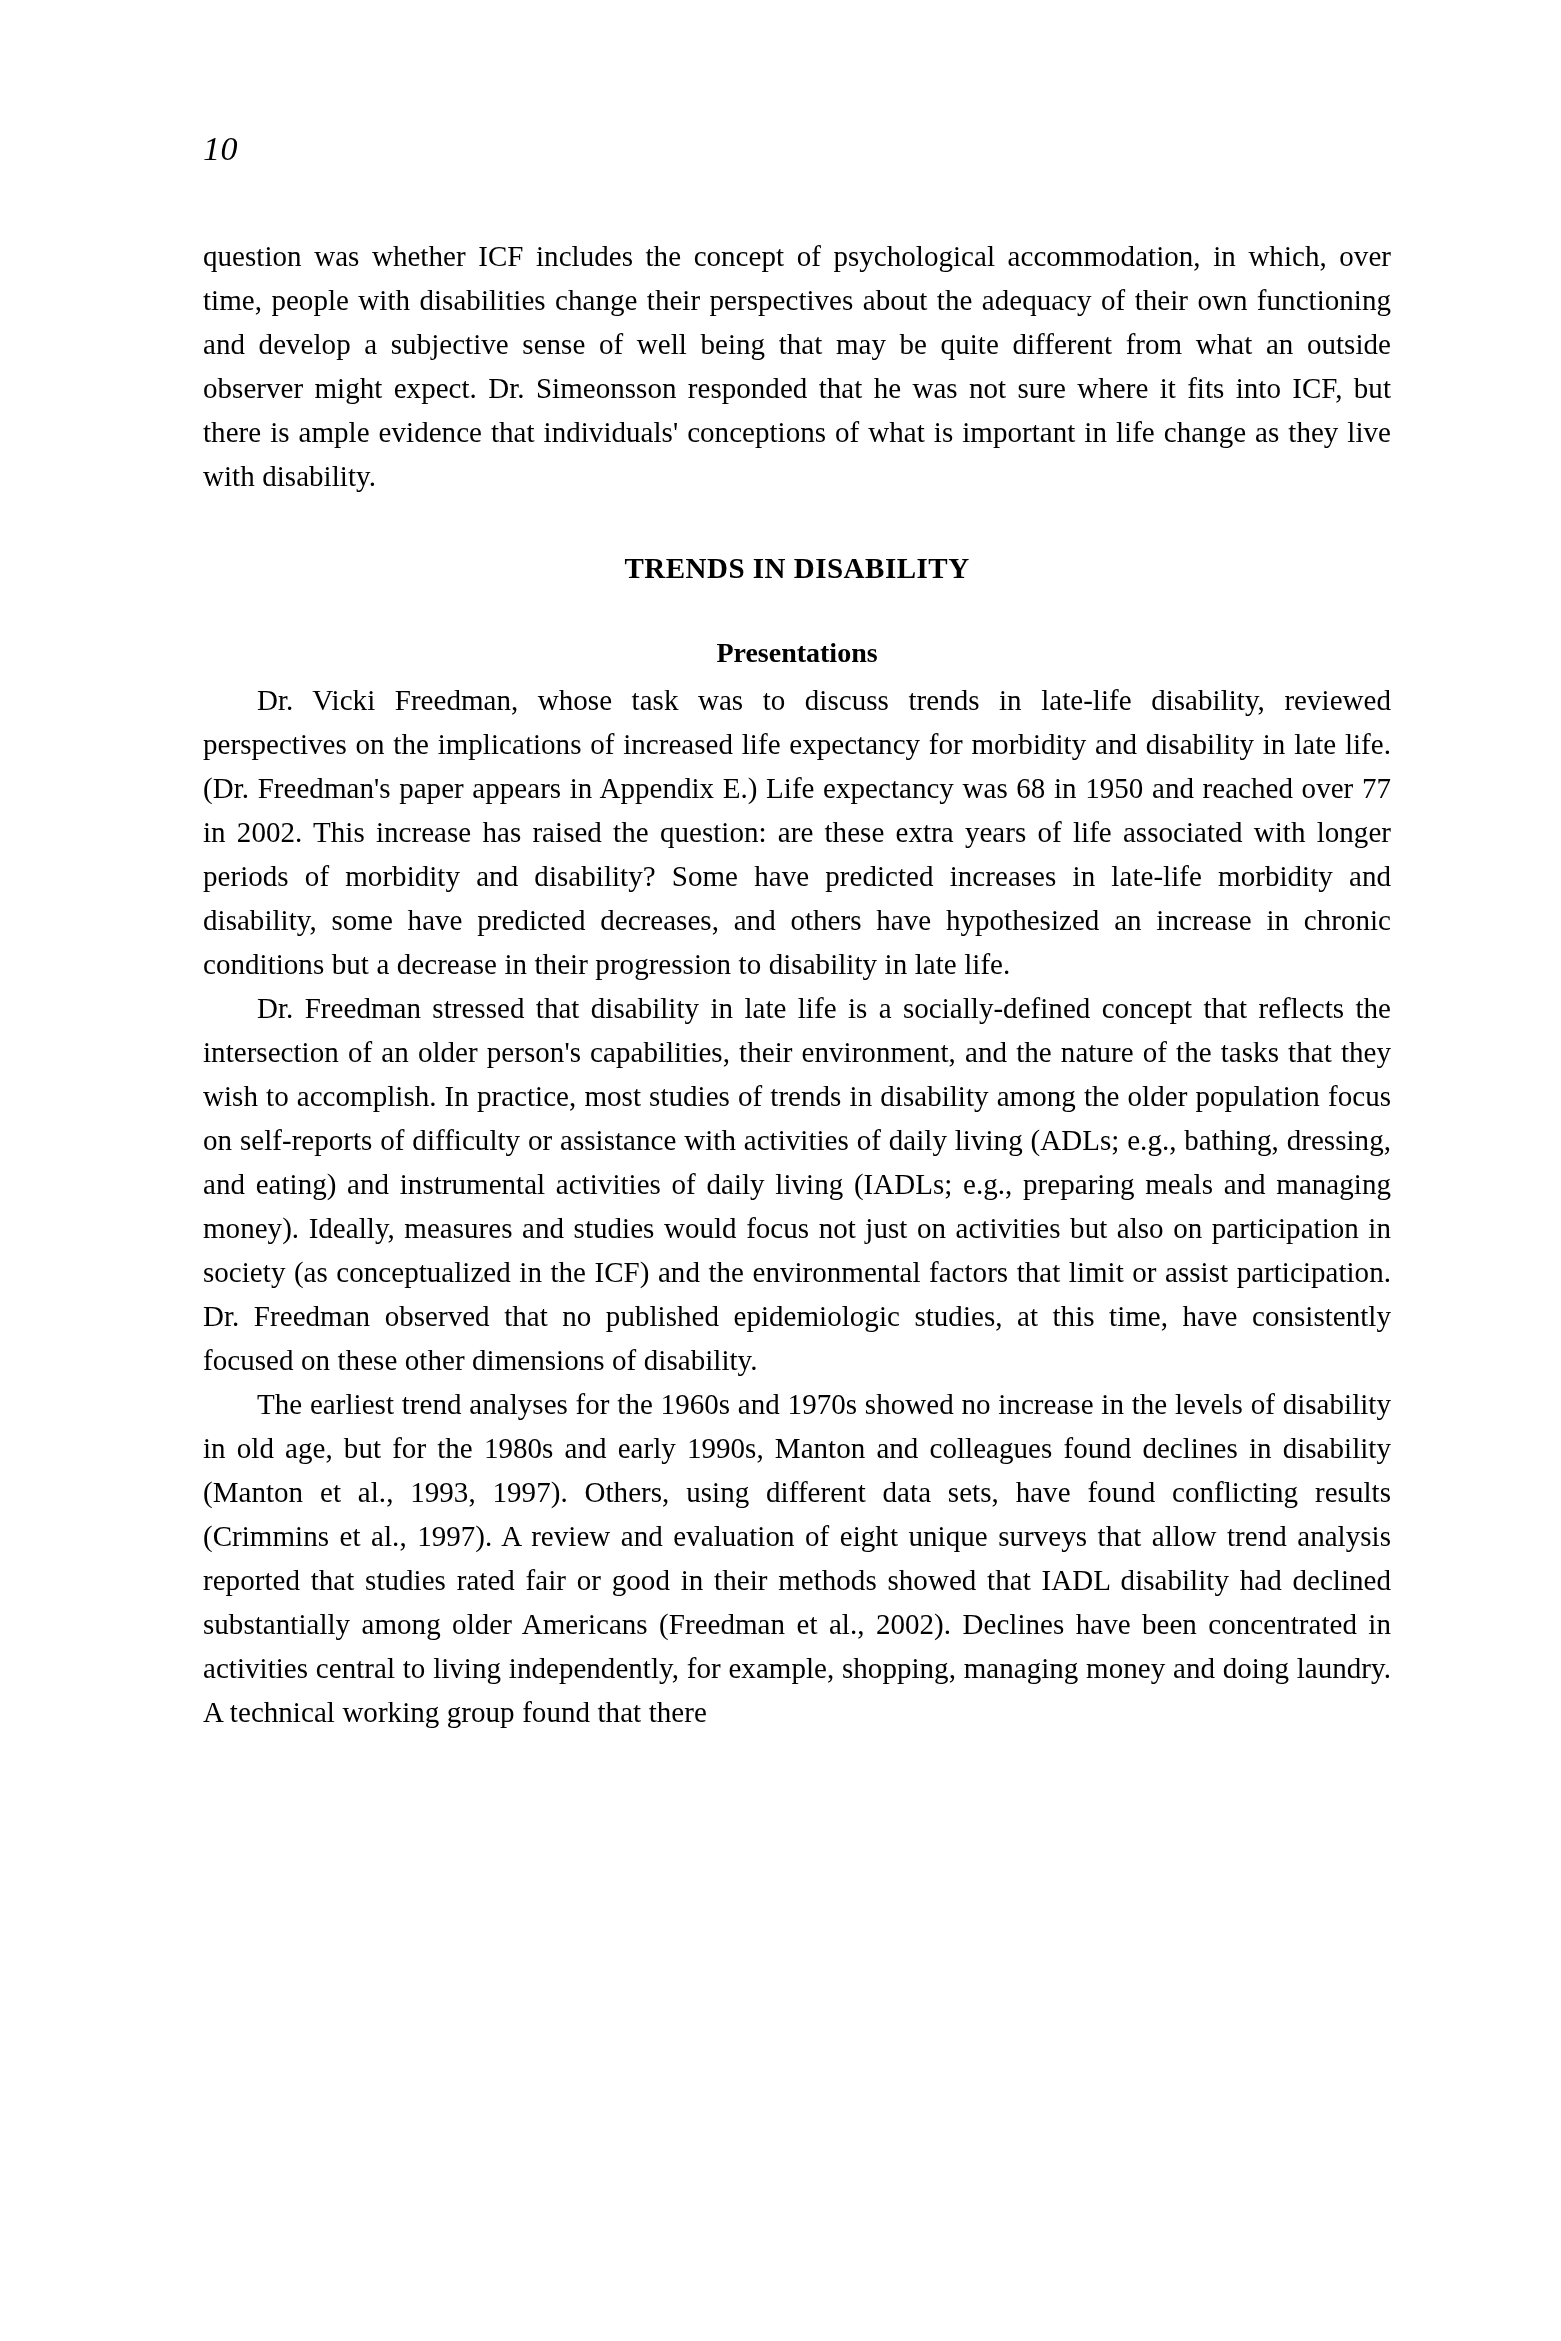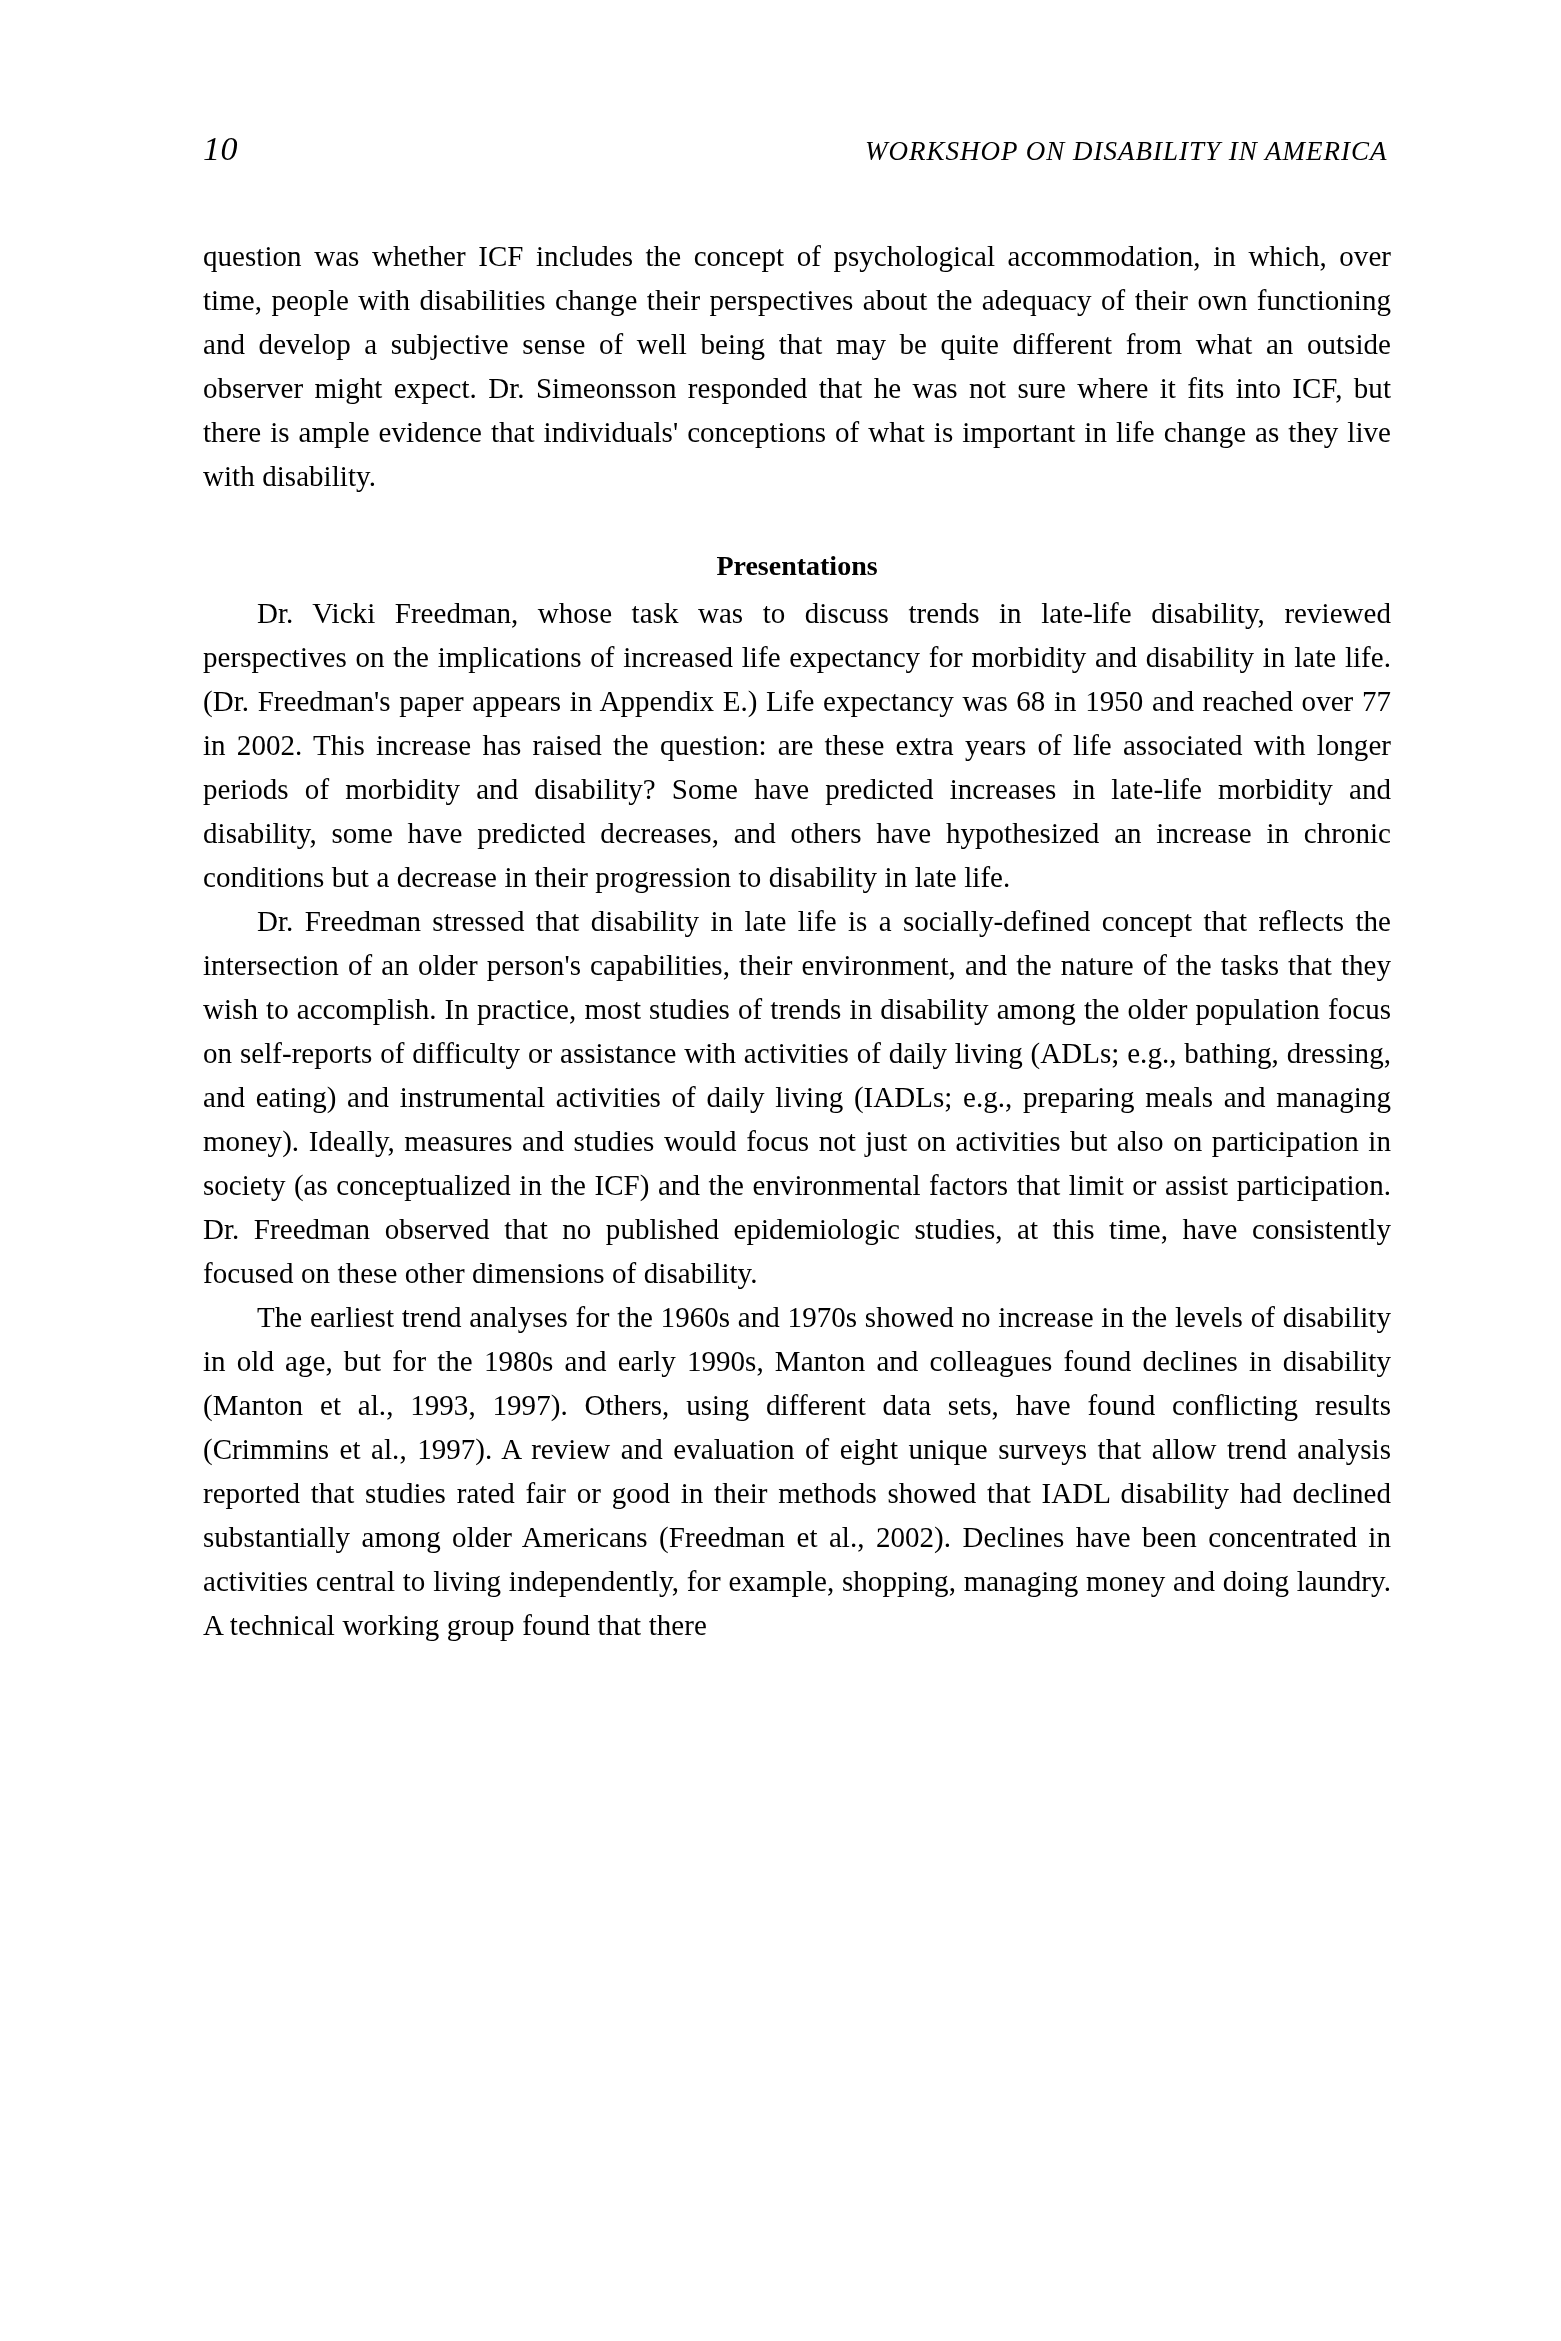--- a/index.html
+++ b/index.html
@@ -81,25 +81,25 @@
   }
 </style>
 </head>
 <body>
 
 <div class="page">
   <div class="content">
 
     <div class="running-head">
       <span class="folio">10</span>
-      <span class="head-title">WORKSHOP ON DISABILITY IN AMERICA</span>
     </div>
 
     <p class="body-text">question was whether ICF includes the concept of psychological accommodation, in which, over time, people with disabilities change their perspectives about the adequacy of their own functioning and develop a subjective sense of well being that may be quite different from what an outside observer might expect. Dr. Simeonsson responded that he was not sure where it fits into ICF, but there is ample evidence that individuals' conceptions of what is important in life change as they live with disability.</p>
 
+    <h2 class="section-title">TRENDS IN DISABILITY</h2>
 
     <h3 class="subsection-title">Presentations</h3>
 
     <p class="body-text indent">Dr. Vicki Freedman, whose task was to discuss trends in late-life disability, reviewed perspectives on the implications of increased life expectancy for morbidity and disability in late life. (Dr. Freedman's paper appears in Appendix E.) Life expectancy was 68 in 1950 and reached over 77 in 2002. This increase has raised the question: are these extra years of life associated with longer periods of morbidity and disability? Some have predicted increases in late-life morbidity and disability, some have predicted decreases, and others have hypothesized an increase in chronic conditions but a decrease in their progression to disability in late life.</p>
 
     <p class="body-text indent">Dr. Freedman stressed that disability in late life is a socially-defined concept that reflects the intersection of an older person's capabilities, their environment, and the nature of the tasks that they wish to accomplish. In practice, most studies of trends in disability among the older population focus on self-reports of difficulty or assistance with activities of daily living (ADLs; e.g., bathing, dressing, and eating) and instrumental activities of daily living (IADLs; e.g., preparing meals and managing money). Ideally, measures and studies would focus not just on activities but also on participation in society (as conceptualized in the ICF) and the environmental factors that limit or assist participation. Dr. Freedman observed that no published epidemiologic studies, at this time, have consistently focused on these other dimensions of disability.</p>
 
     <p class="body-text indent">The earliest trend analyses for the 1960s and 1970s showed no increase in the levels of disability in old age, but for the 1980s and early 1990s, Manton and colleagues found declines in disability (Manton et al., 1993, 1997). Others, using different data sets, have found conflicting results (Crimmins et al., 1997). A review and evaluation of eight unique surveys that allow trend analysis reported that studies rated fair or good in their methods showed that IADL disability had declined substantially among older Americans (Freedman et al., 2002). Declines have been concentrated in activities central to living independently, for example, shopping, managing money and doing laundry. A technical working group found that there</p>
 
   </div>

